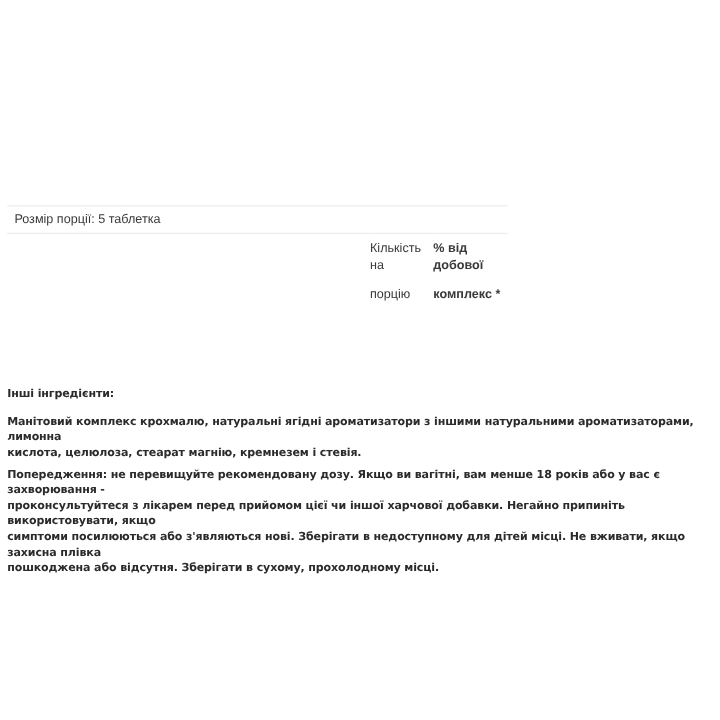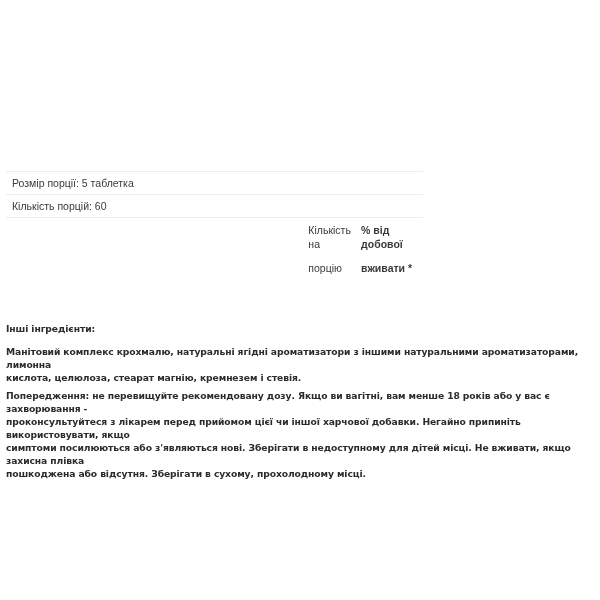--- a/index.html
+++ b/index.html
@@ -87,36 +87,33 @@
     }
   </style>
 </head>
 <body>
 
 <table class="facts-table">
   <tbody>
       <tr class="row-simple">
     <td colspan="3">Розмір порції: 5 таблетка</td>
   </tr>
-  <tr class="row-simple">
-    <td colspan="3">Кількість порцій: 60</td>
-  </tr>
   <tr class="row-header">
     <td class="col-name empty-cell"></td>
     <td class="col-amount hcell">
       <span>Кількість</span><br>
       <span>на</span>
       <span class="line-gap"></span>
       <span>порцію</span>
     </td>
     <td class="col-dv hcell">
       <span>% від</span><br>
       <span>добової</span>
       <span class="line-gap"></span>
-      <span>вживати *</span>
+      <span>комплекс *</span>
     </td>
   </tr>
 </tbody>
   </table>
 
 <div class="ingredients">
   <p class="heading">Інші інгредієнти:</p>
   <p class="para1">
     <span>Манітовий комплекс крохмалю, натуральні ягідні ароматизатори з іншими натуральними ароматизаторами, лимонна</span><br>
     <span>кислота, целюлоза, стеарат магнію, кремнезем і стевія.</span>

